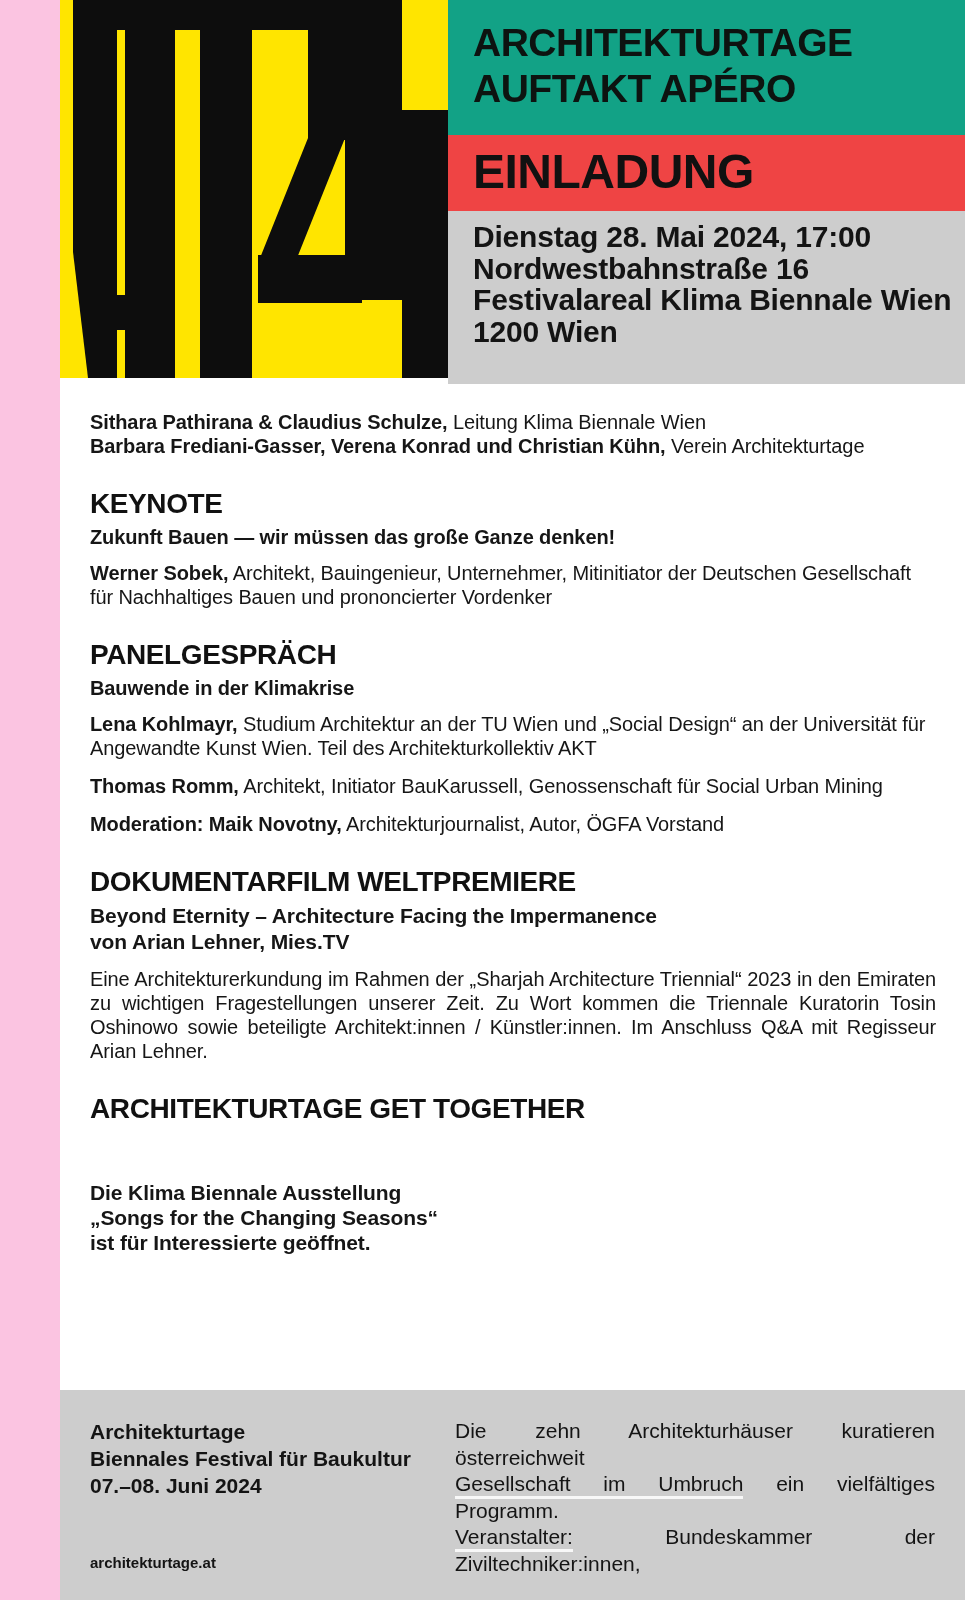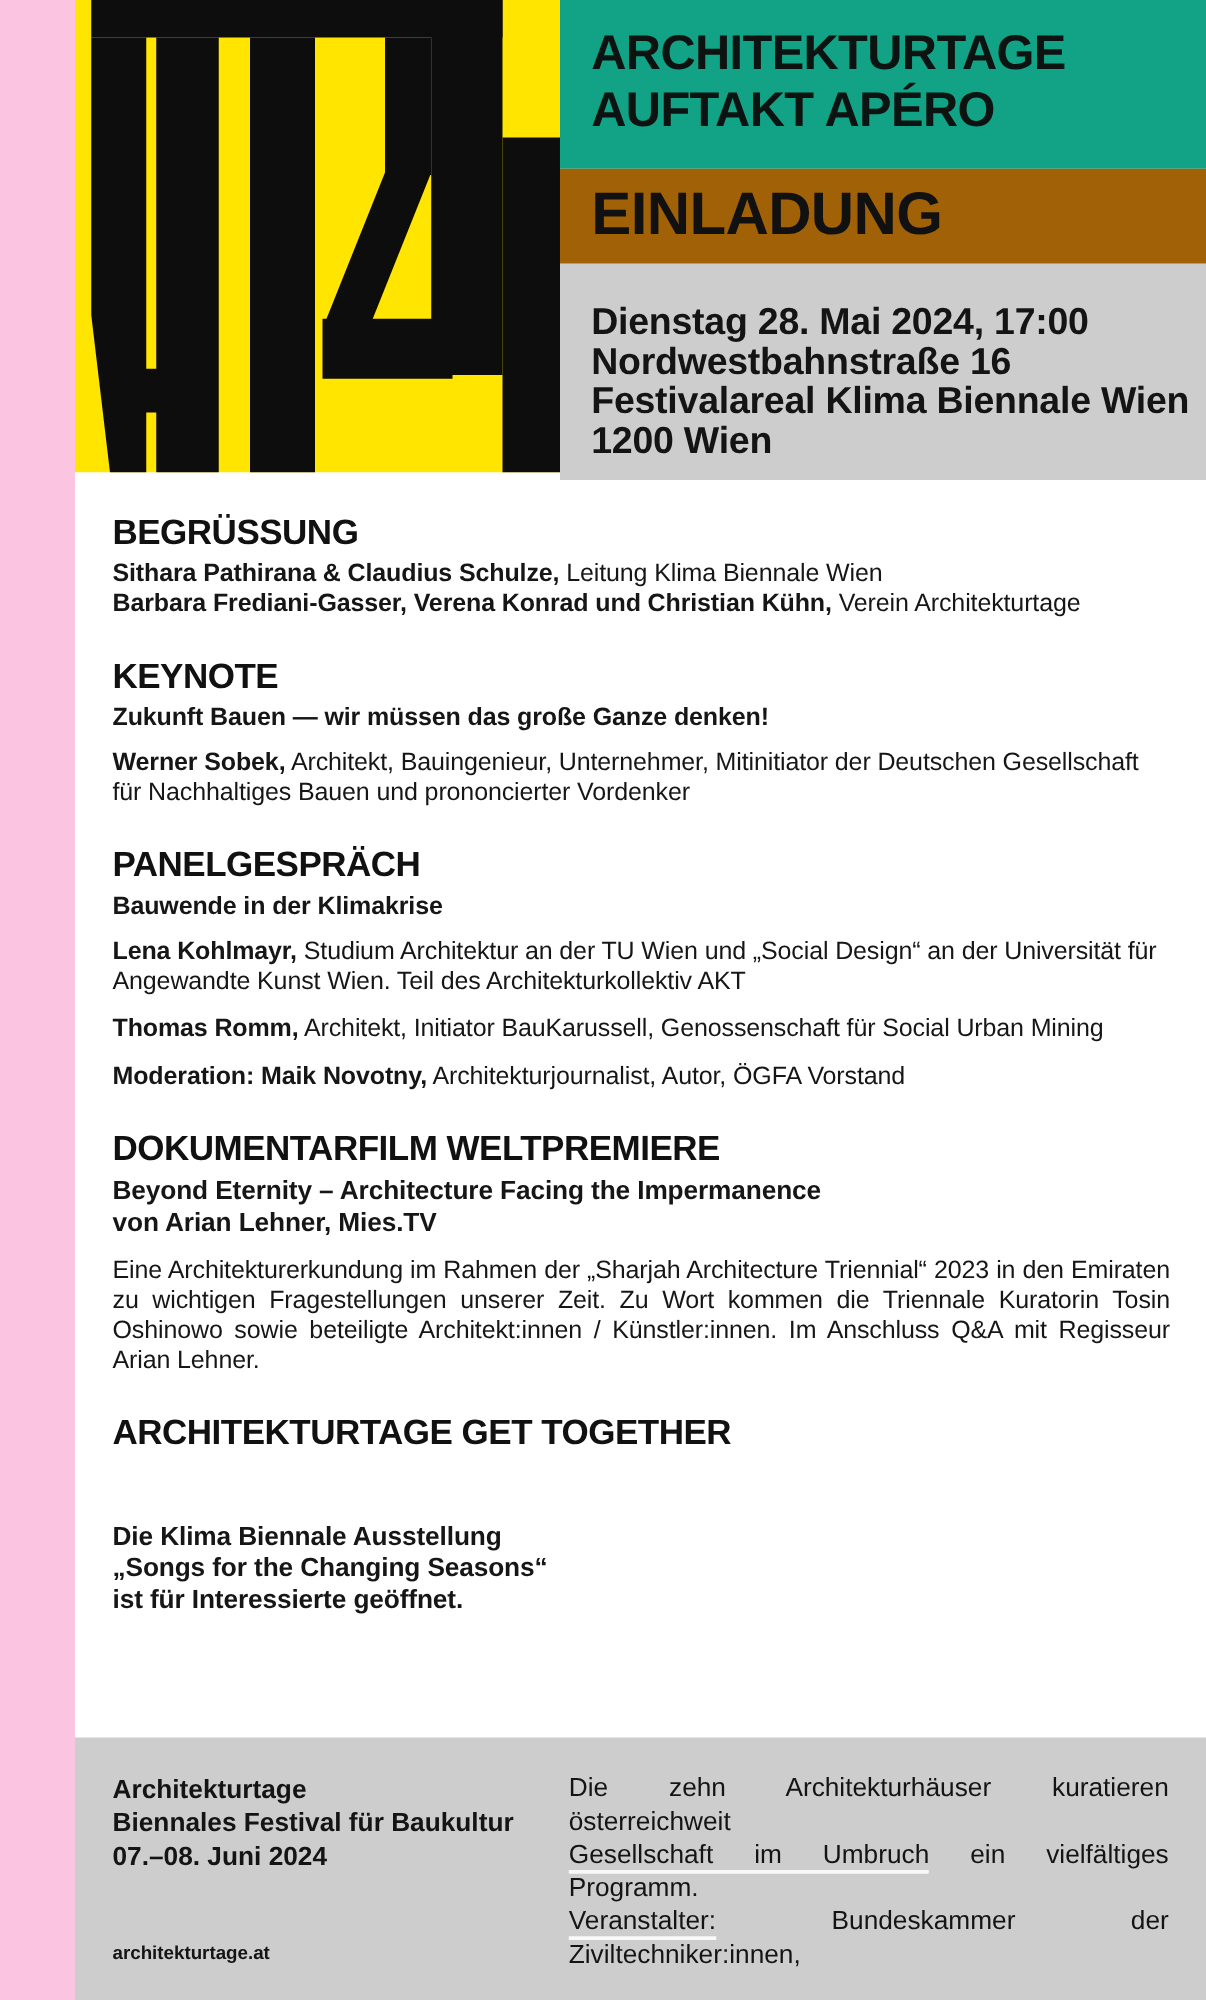--- a/index.html
+++ b/index.html
@@ -13,23 +13,23 @@
   .pink-strip { position:absolute; left:0; top:0; width:60px; height:1600px; background:#fbc4e1; }
   .content { position:absolute; left:60px; top:0; width:906px; height:1600px; }
 
   
   .top { position:relative; height:384px; }
   .logo { position:absolute; left:0; top:0; width:388px; height:378px; }
   .logo svg { display:block; width:100%; height:100%; }
   .top-right { position:absolute; left:388px; top:0; width:517px; height:384px; }
   .teal-band { height:135px; background:#12a286; padding:20px 0 0 25px; box-sizing:border-box; }
   .teal-band .t1 { font-size:39px; font-weight:700; line-height:46px; letter-spacing:-0.5px; color:#0d1310; }
-  .invite-band { height:76px; background:#a16207; padding:13px 0 0 25px; box-sizing:border-box; }
+  .invite-band { height:76px; background:#ef4444; padding:13px 0 0 25px; box-sizing:border-box; }
   .invite-band span { font-size:48px; font-weight:600; letter-spacing:-0.5px; line-height:1; color:#111111; }
-  .info-band { height:173px; background:#cdcdcd; padding:31px 0 0 25px; box-sizing:border-box; }
+  .info-band { height:173px; background:#cdcdcd; padding:10px 0 0 25px; box-sizing:border-box; }
   .info-band div { font-size:30px; font-weight:600; line-height:31.5px; letter-spacing:-0.2px; color:#141414; }
 
   
   main { height:1006px; padding:26px 30px 0 30px; box-sizing:border-box; overflow:hidden; }
   h2 { margin:0 0 6px 0; font-size:28px; line-height:31px; font-weight:700; letter-spacing:-0.4px; color:#111111; }
   .sec { margin-bottom:30px; }
   p { margin:0; font-size:20px; line-height:24px; letter-spacing:-0.1px; color:#161616; }
   p b { font-weight:700; }
   .topic { font-weight:700; margin-bottom:12px; }
   .para { margin-bottom:14px; }
@@ -91,21 +91,20 @@
           <div>Nordwestbahnstraße 16</div>
           <div>Festivalareal Klima Biennale Wien</div>
           <div>1200 Wien</div>
         </div>
       </div>
     </div>
 
     <main>
 
       <section class="sec">
-        <h2>BEGRÜSSUNG</h2>
         <p><b>Sithara Pathirana &amp; Claudius Schulze,</b><span> Leitung Klima Biennale Wien</span></p>
         <p><b>Barbara Frediani-Gasser, Verena Konrad und Christian Kühn,</b><span> Verein Architekturtage</span></p>
       </section>
 
       <section class="sec">
         <h2>KEYNOTE</h2>
         <p class="topic">Zukunft Bauen — wir müssen das große Ganze denken!</p>
         <p class="para"><b>Werner Sobek,</b><span> Architekt, Bauingenieur, Unternehmer, Mitinitiator der Deutschen Gesellschaft für Nachhaltiges Bauen und prononcierter Vordenker</span></p>
       </section>
 

